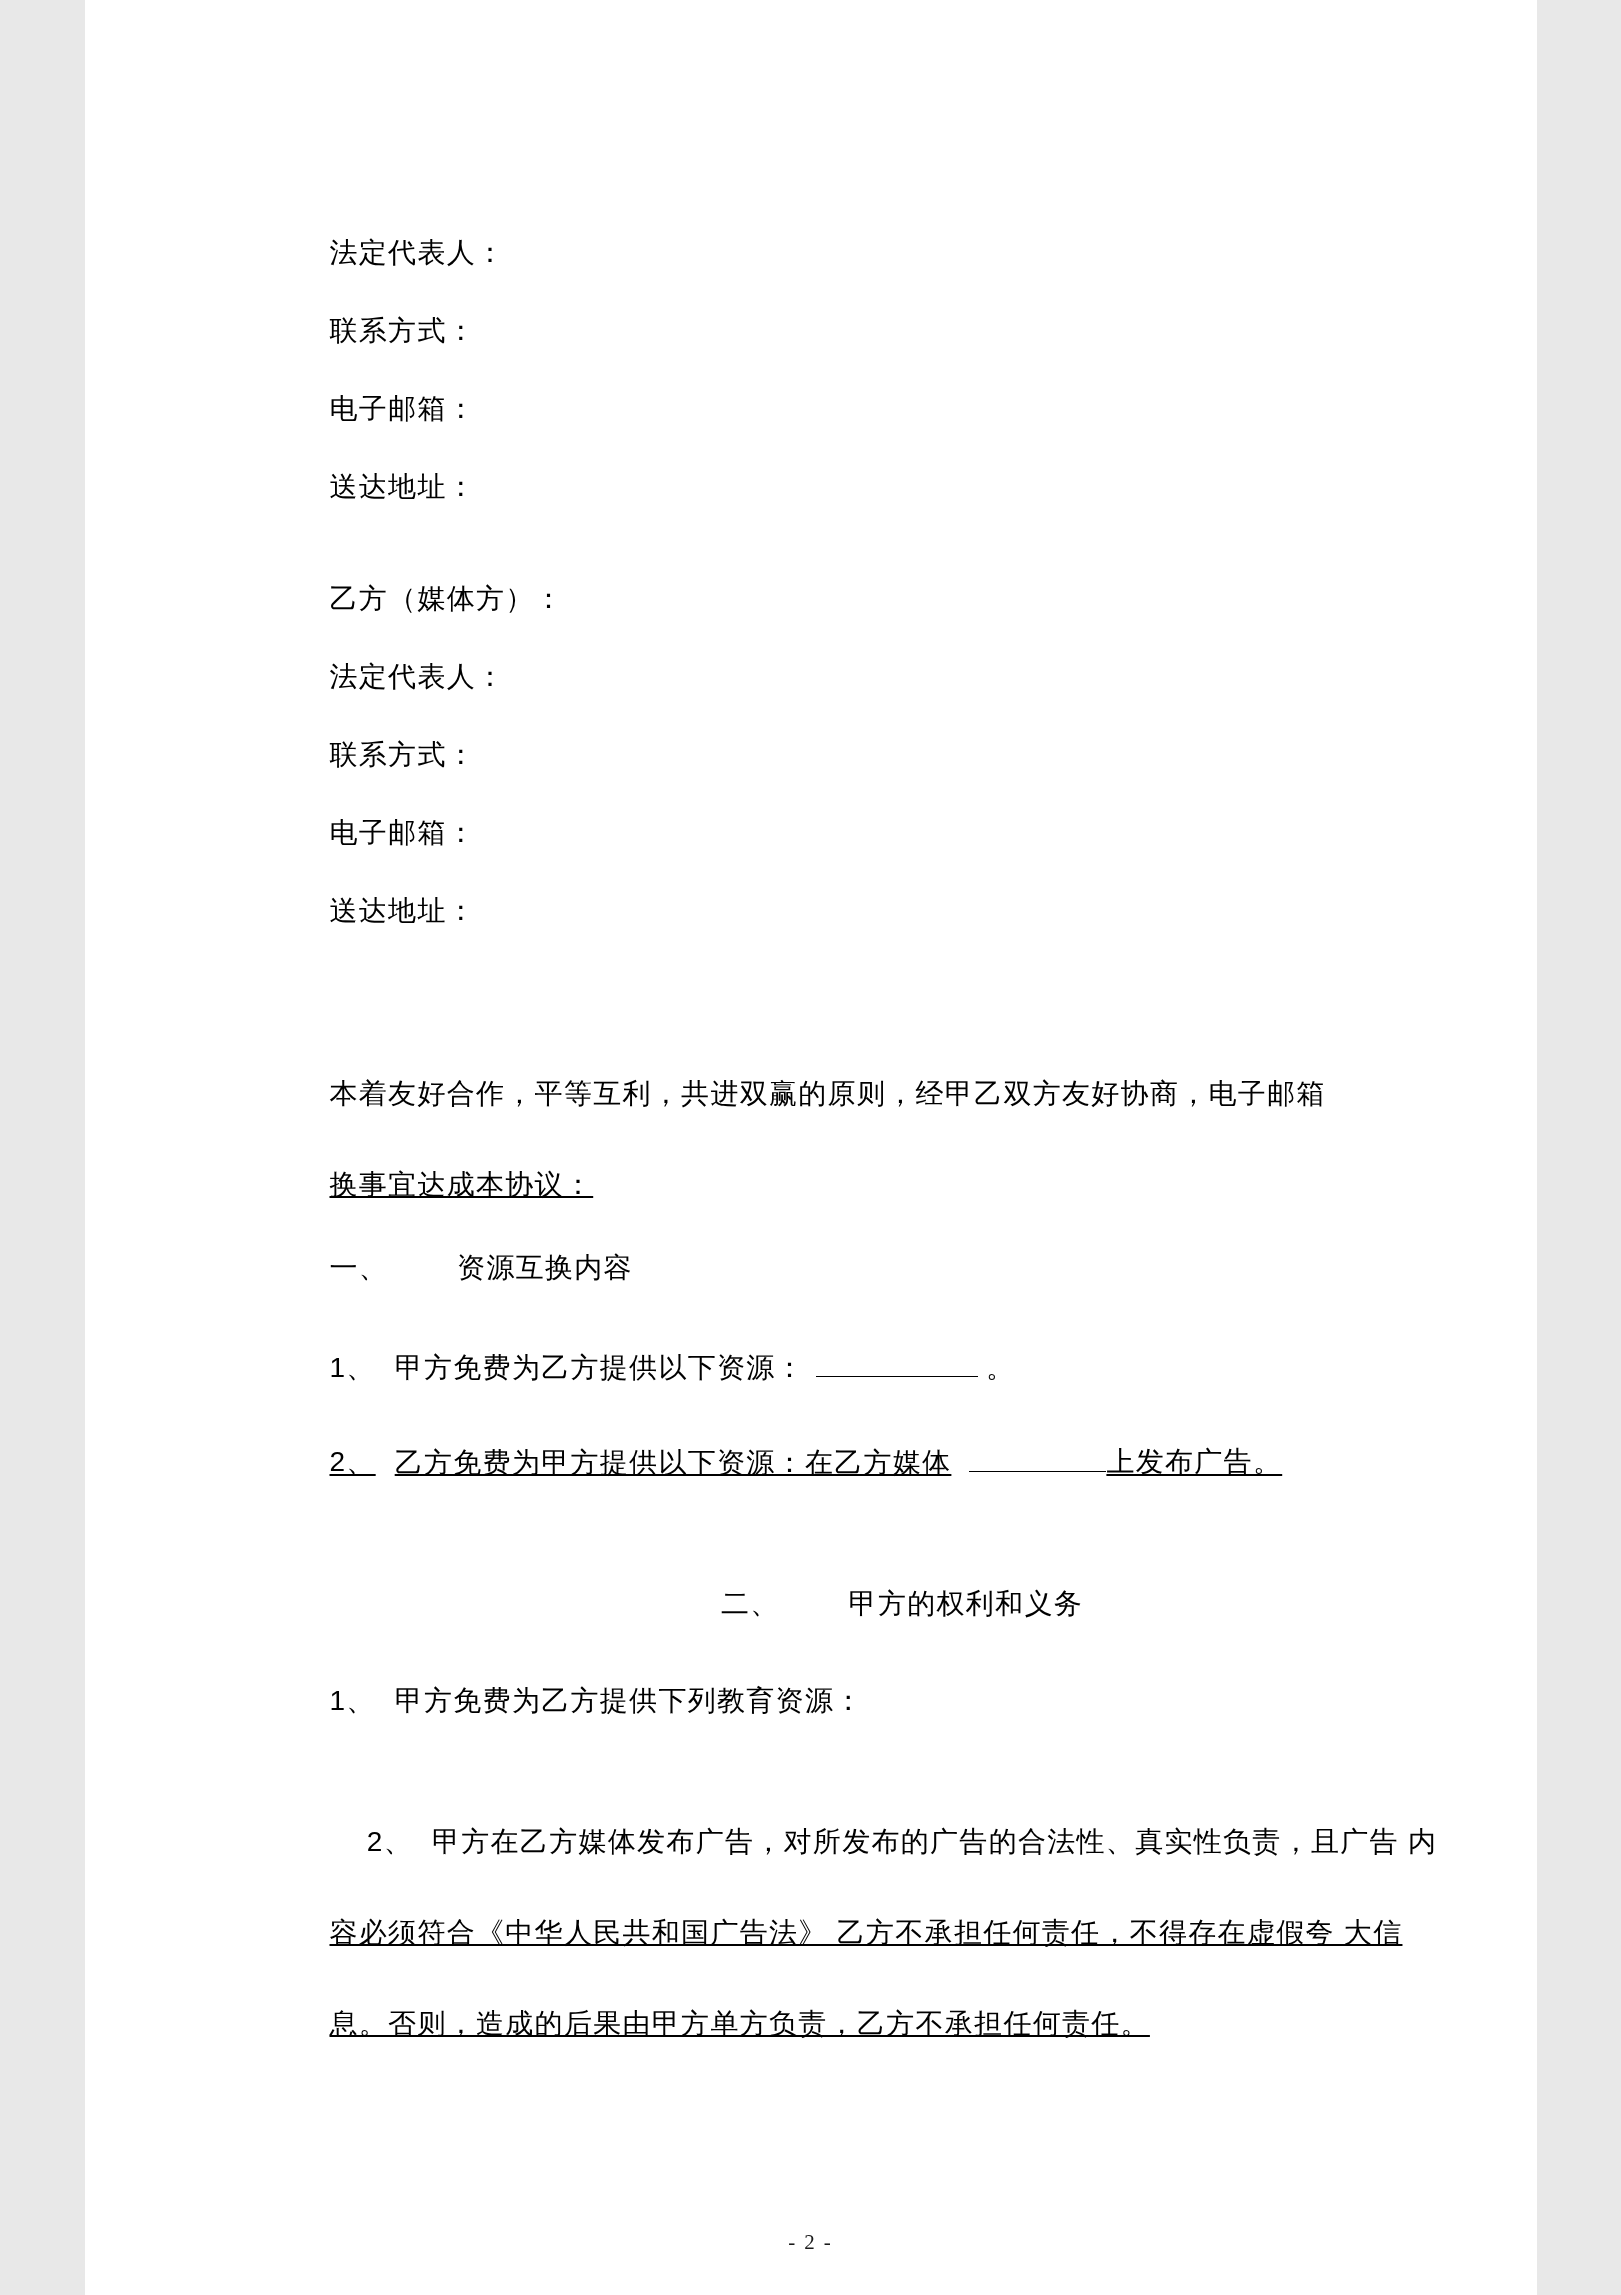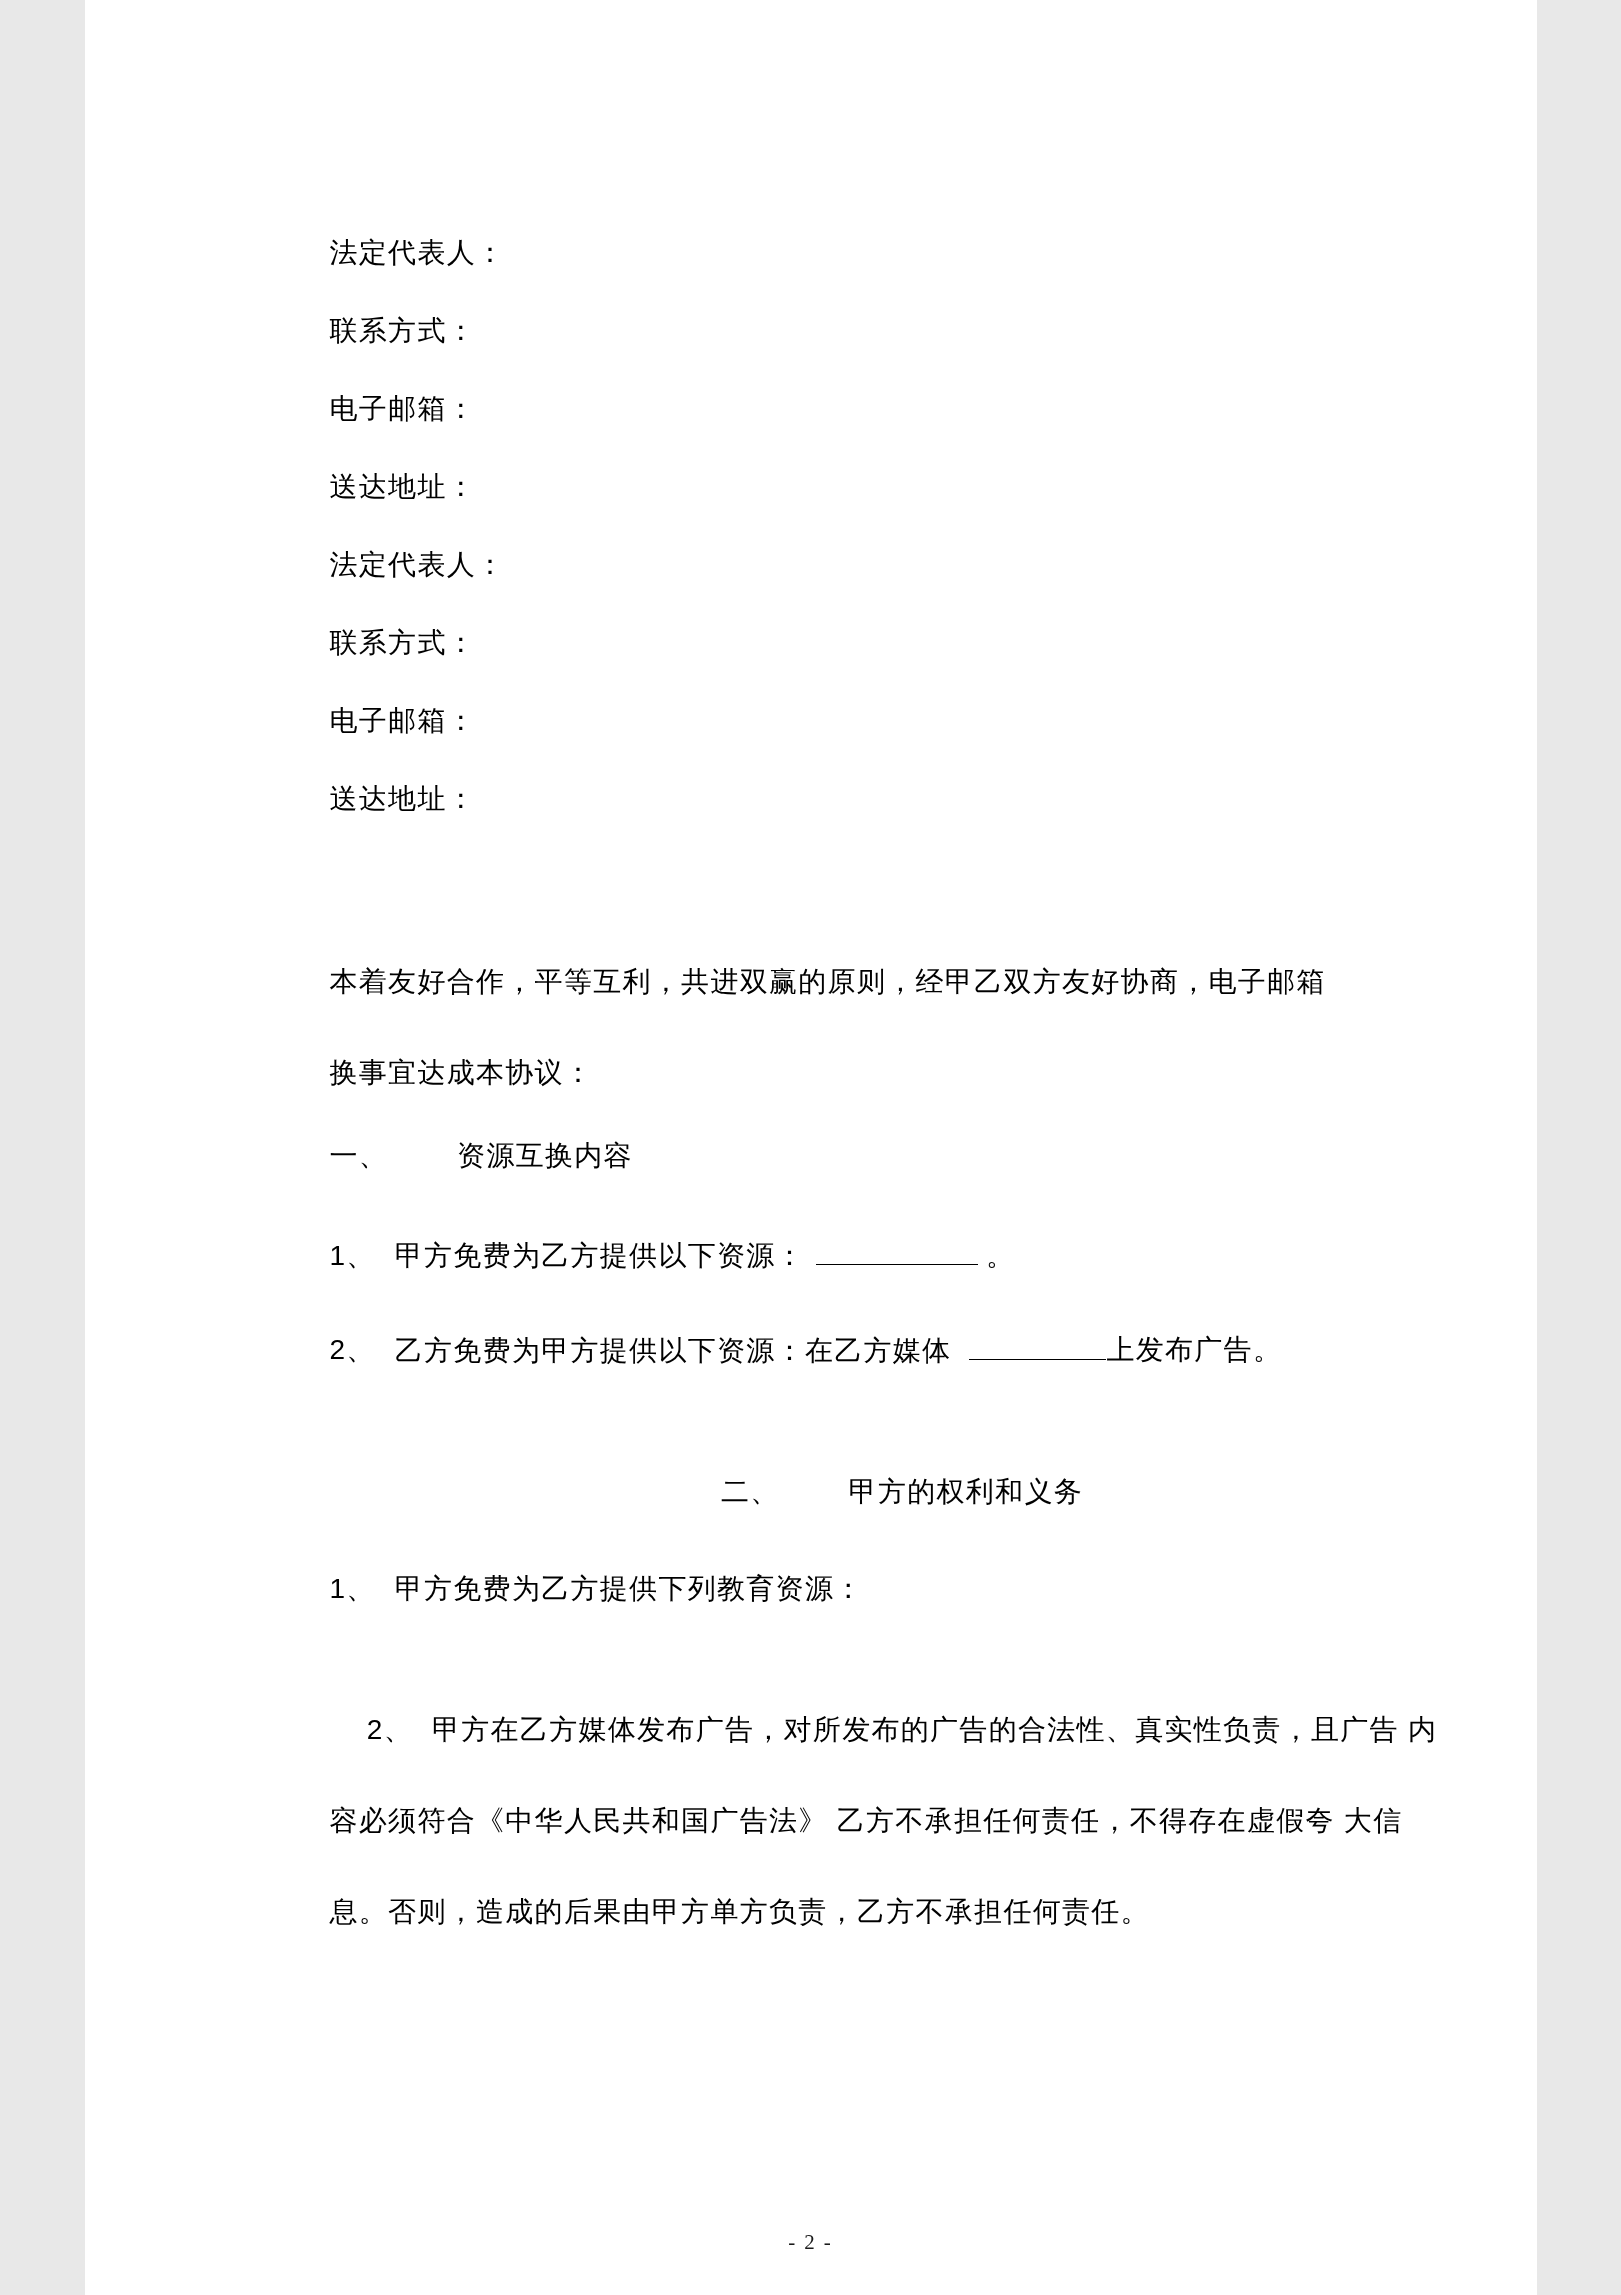--- a/index.html
+++ b/index.html
@@ -24,21 +24,21 @@
     font-size: 28px;
     line-height: 28px;
     letter-spacing: 1.3px;
     white-space: nowrap;
     font-weight: 400;
   }
   
   .mt-field   { margin-top: 50px;  }   
   .mt-partyb  { margin-top: 84px; }   
   .mt-pre     { margin-top: 155px; }   
-  .mt-wrap    { margin-top: 63px;  }   
+  .mt-wrap    { margin-top: 63px; text-decoration: underline;  }   
   .mt-h1      { margin-top: 55px;  }   
   .mt-item    { margin-top: 69px; }   
   .mt-h2      { margin-top: 113px; text-align: center; }   
   .mt-item2   { margin-top: 69px; }
 
   .num-gap   { margin-left: 19px; }    
   .title-gap { margin-left: 69px; }   
 
   .blank {
     display: inline-block;
@@ -67,20 +67,21 @@
 <body>
 
 <div class="page">
   <div class="content">
 
     <p class="line">法定代表人：</p>
     <p class="line mt-field">联系方式：</p>
     <p class="line mt-field">电子邮箱：</p>
     <p class="line mt-field">送达地址：</p>
 
+    <p class="line mt-partyb">乙方（媒体方）：</p>
     <p class="line mt-field">法定代表人：</p>
     <p class="line mt-field">联系方式：</p>
     <p class="line mt-field">电子邮箱：</p>
     <p class="line mt-field">送达地址：</p>
 
     <p class="line mt-pre">本着友好合作，平等互利，共进双赢的原则，经甲乙双方友好协商，电子邮箱</p>
     <p class="line mt-wrap">换事宜达成本协议：</p>
 
     <p class="line mt-h1">
       <span>一、</span><span class="title-gap">资源互换内容</span>

